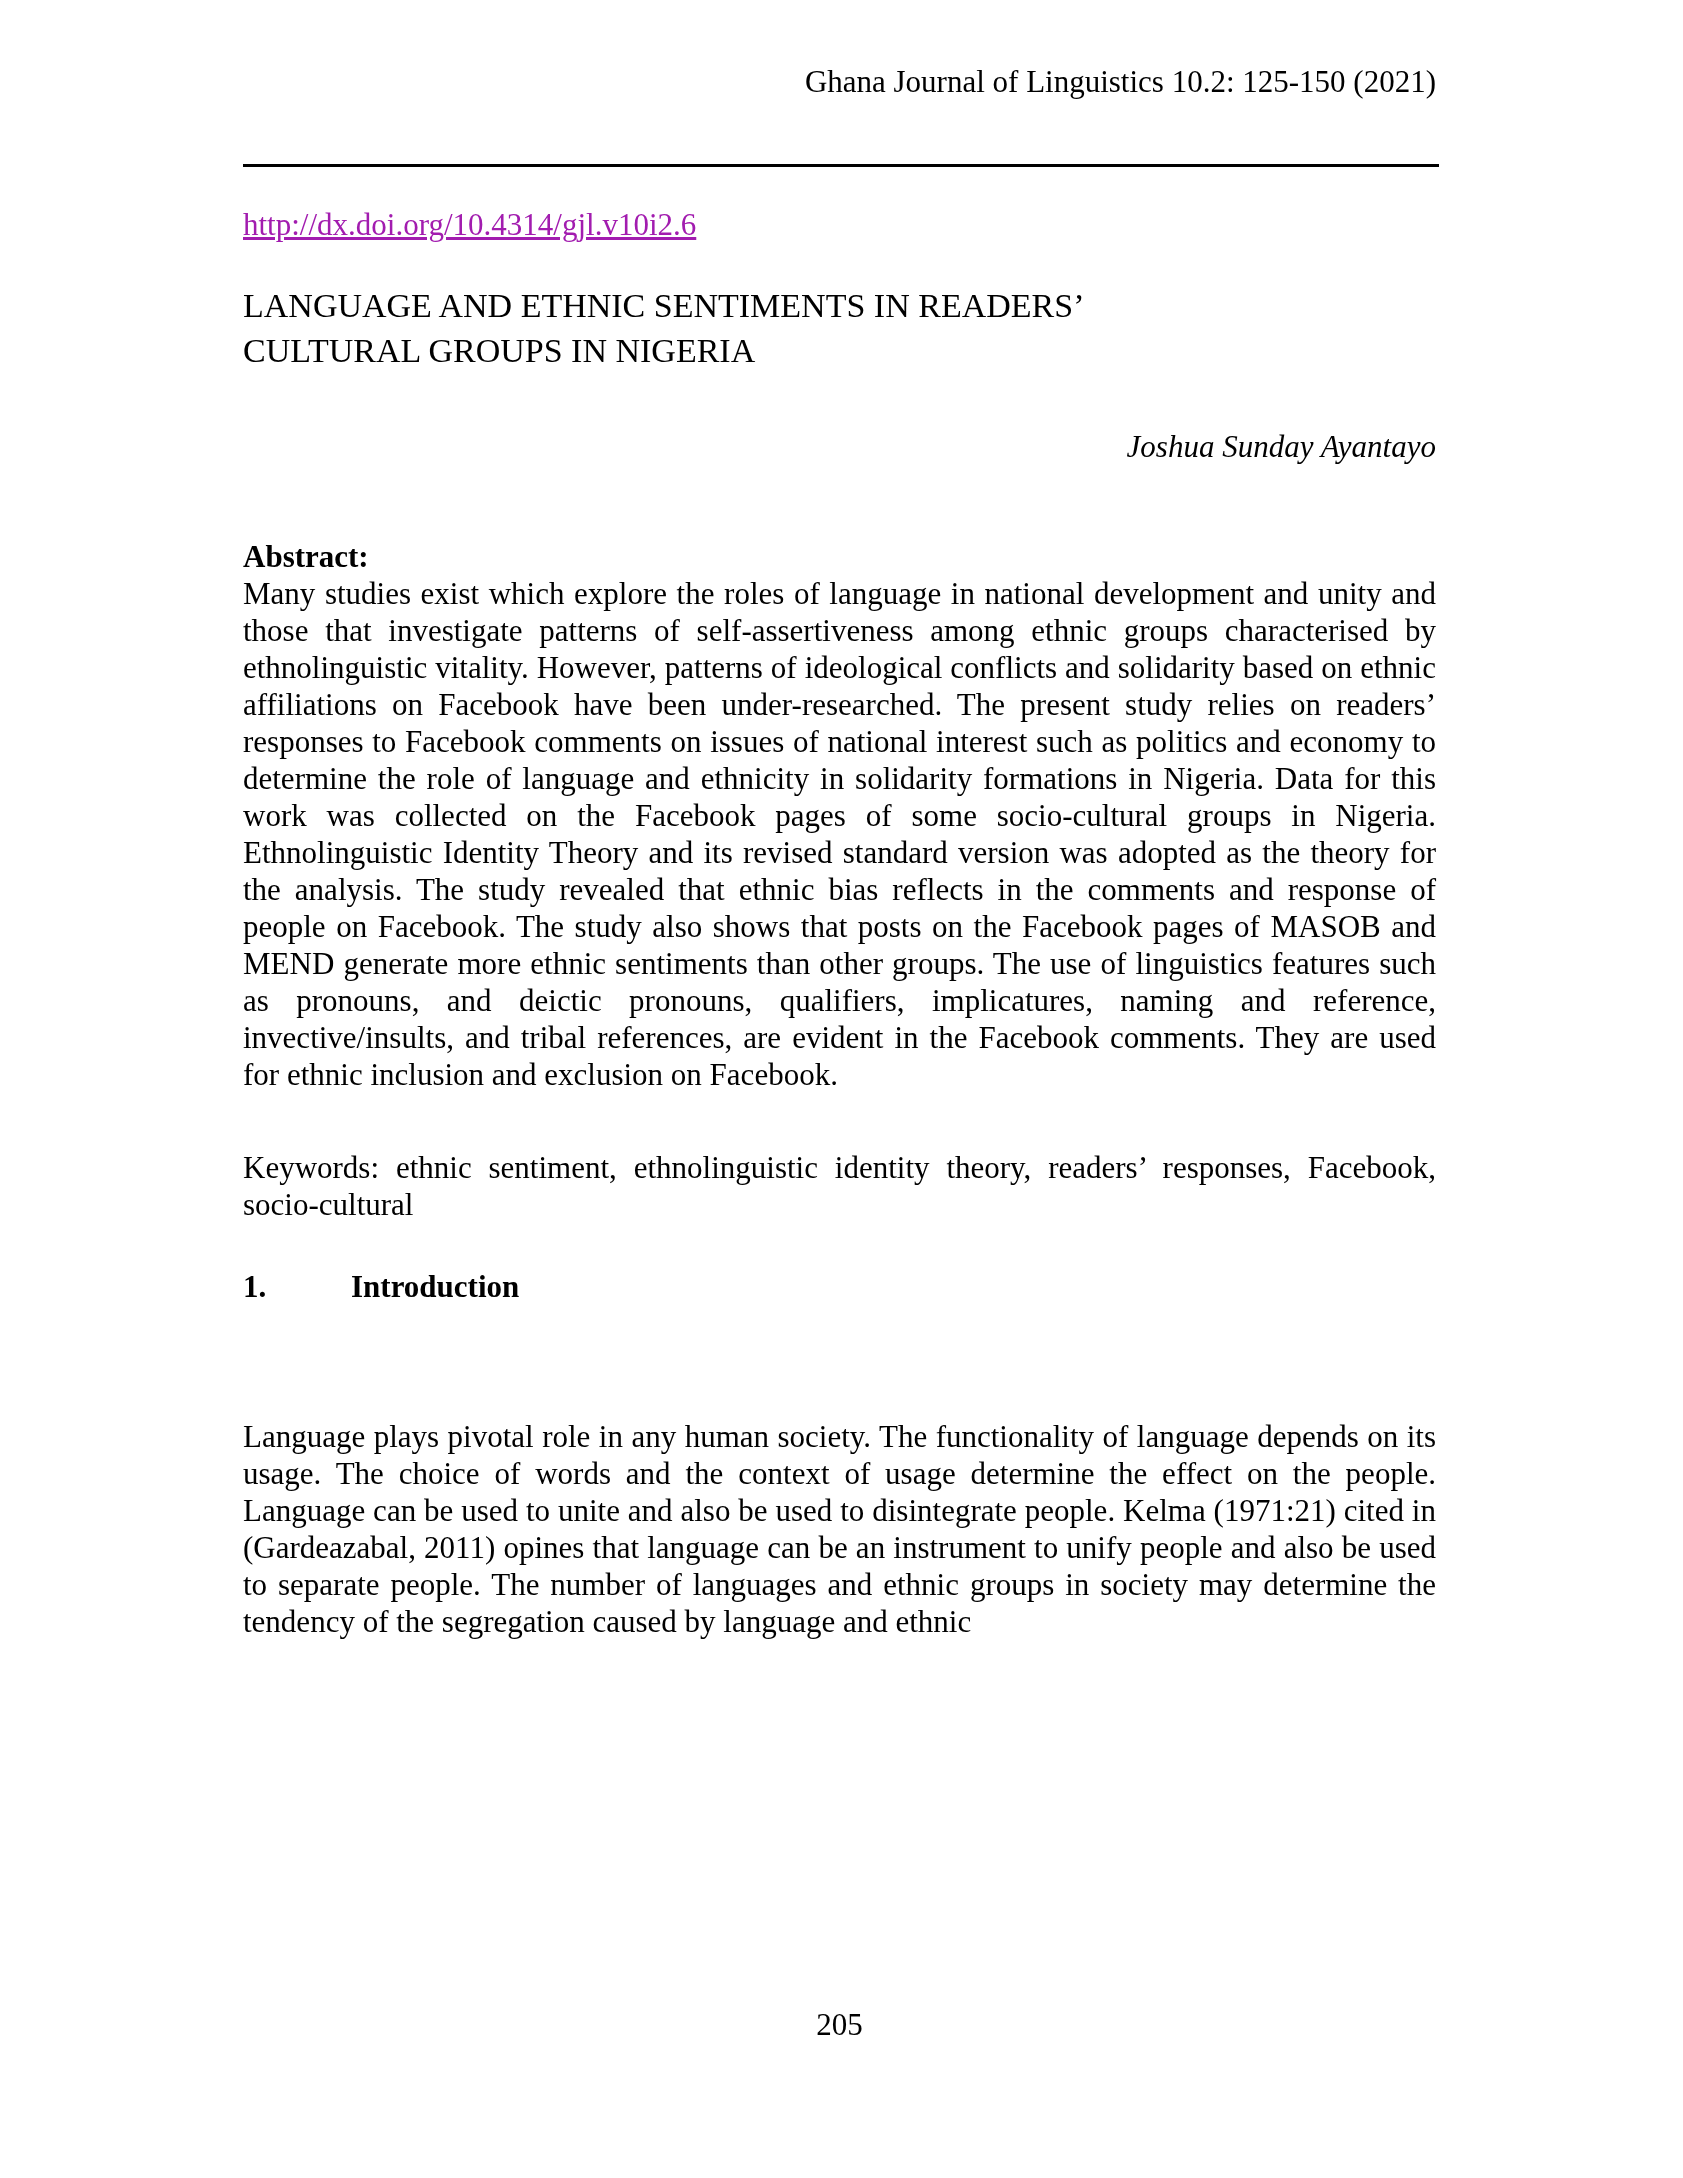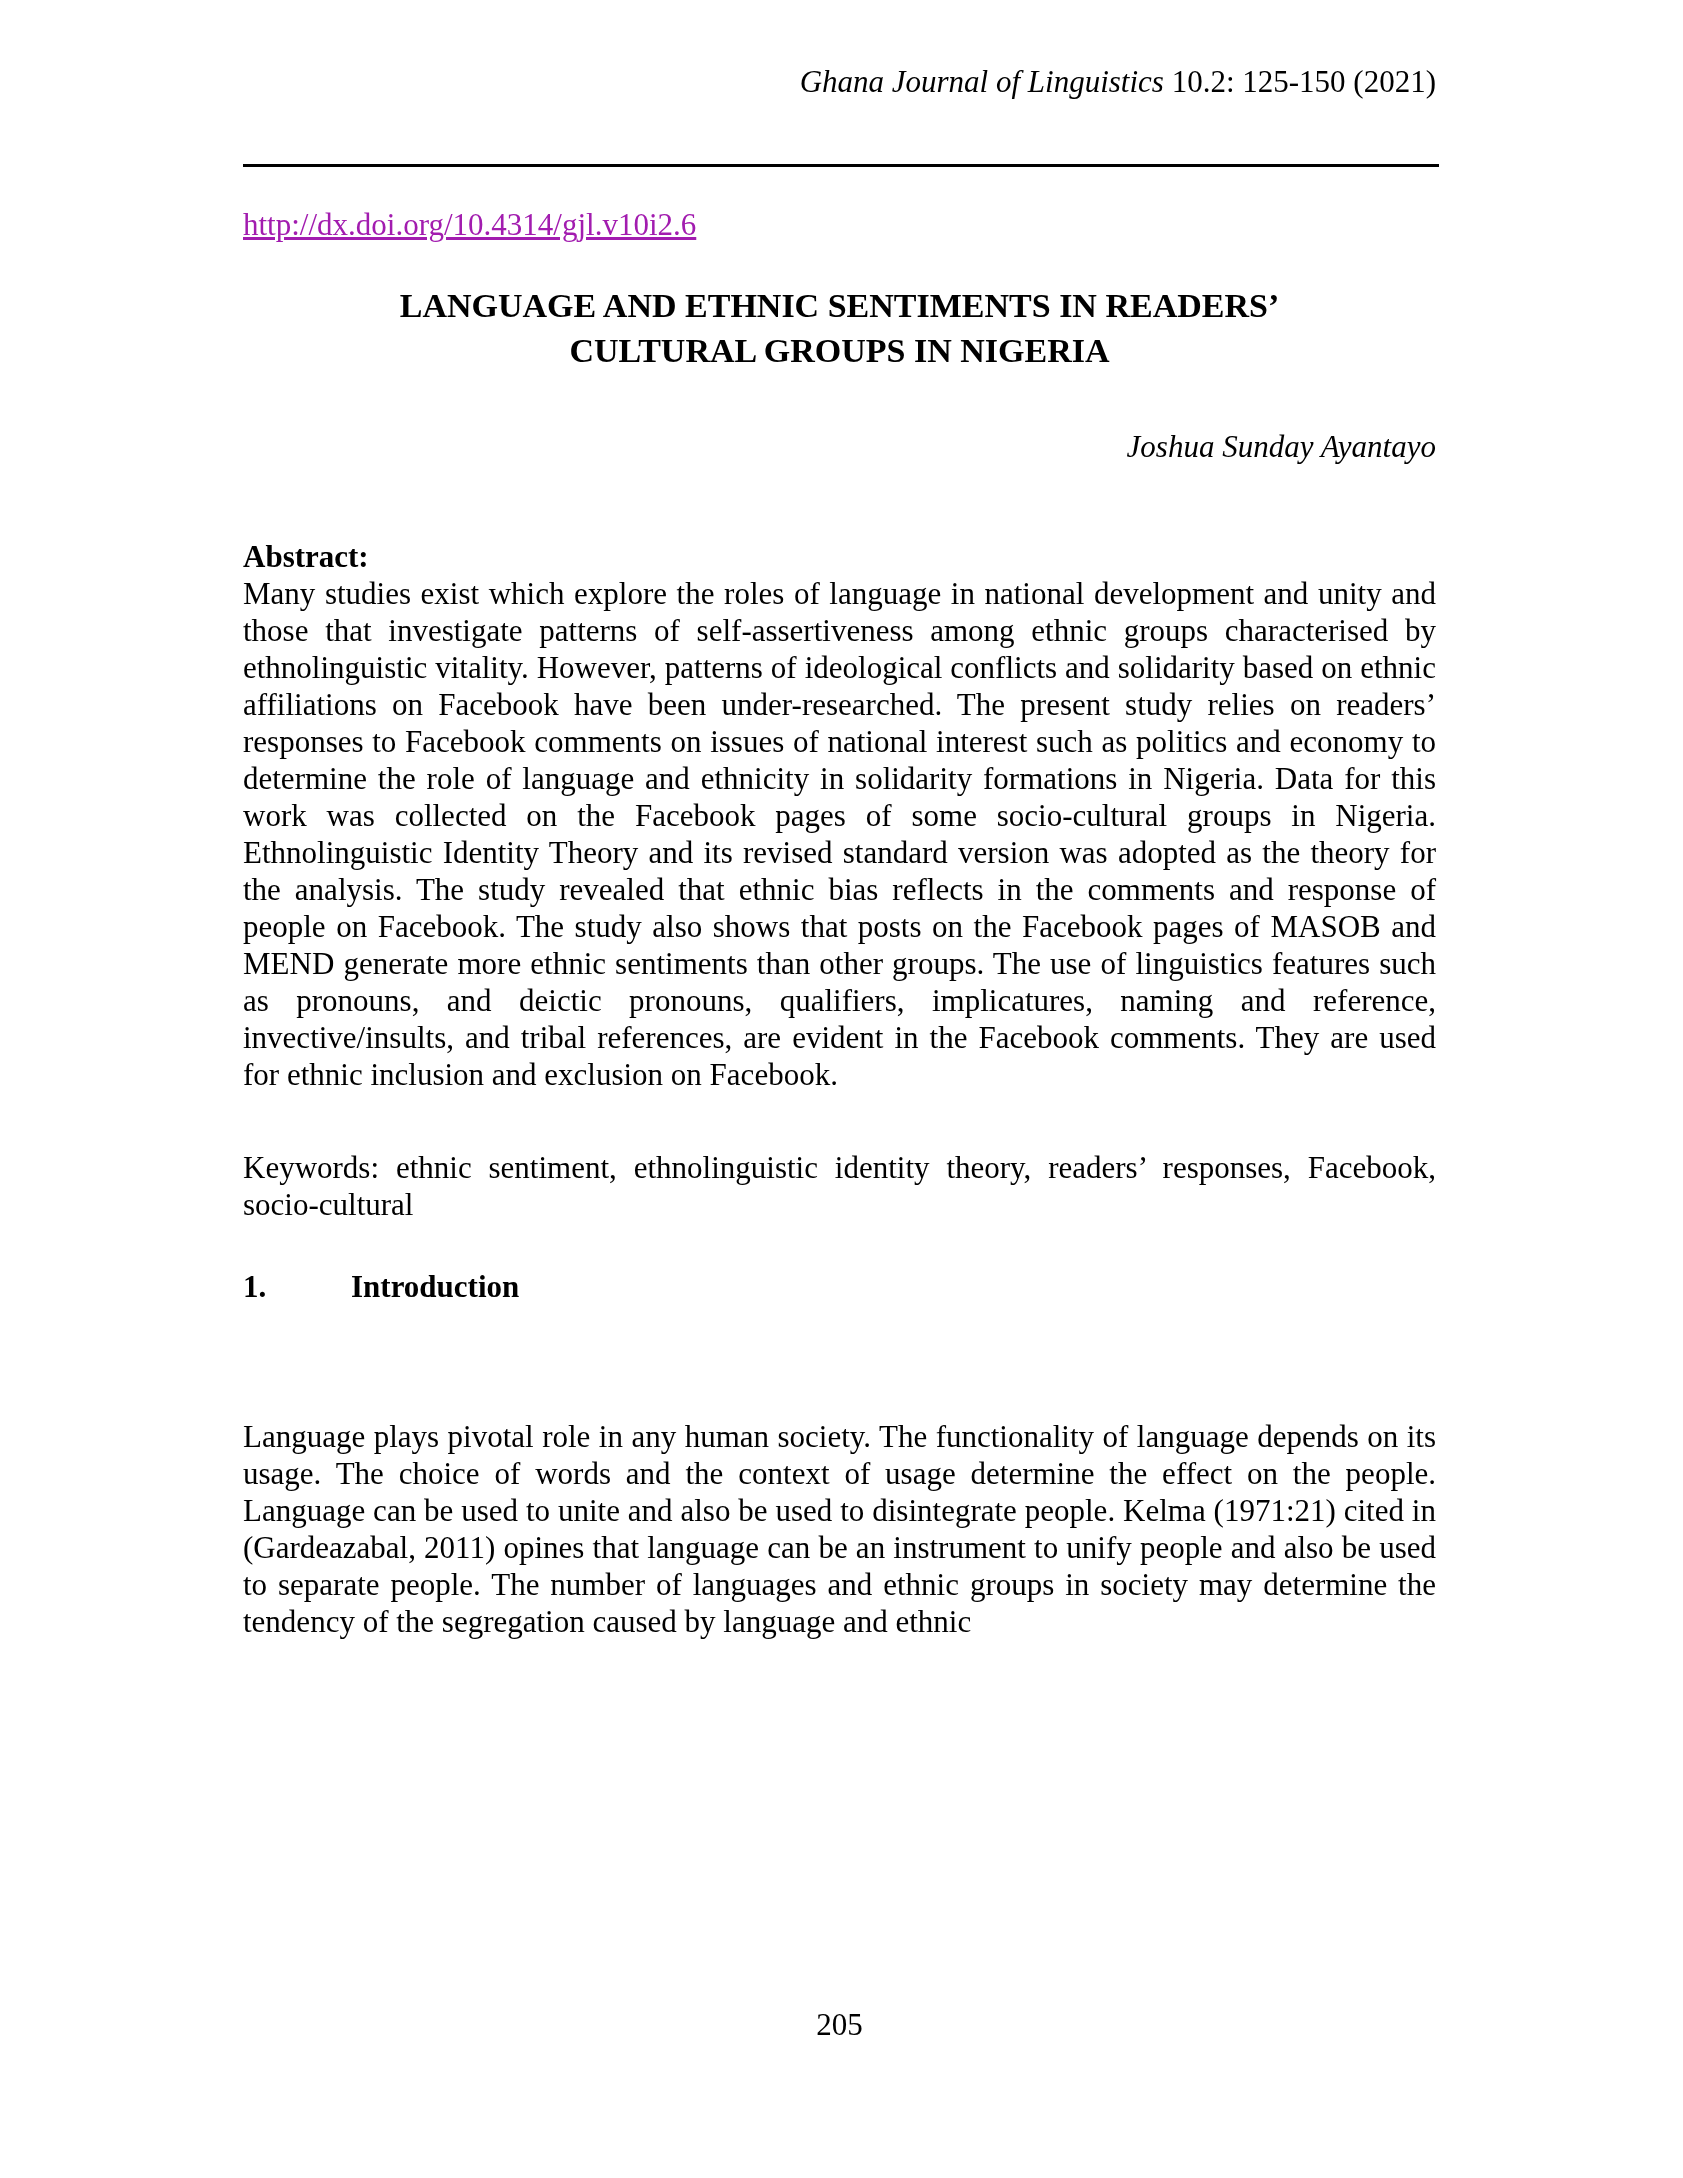--- a/index.html
+++ b/index.html
@@ -21,21 +21,21 @@
     left: 243px;
     width: 1193px;
   }
   .journal-header {
     top: 63px;
     text-align: right;
     font-size: 31px;
     line-height: 37px;
     white-space: nowrap;
   }
-  .journal-header .jname { font-style: italic; }
+  .journal-header .jname { }
   .header-rule {
     position: absolute;
     left: 243px;
     width: 1196px;
     top: 164px;
     border: 0;
     border-top: 3px solid #000000;
     margin: 0;
   }
   .doi {
@@ -43,22 +43,22 @@
     font-size: 31px;
     line-height: 37px;
   }
   .doi a {
     color: #a21caf;
     text-decoration: underline;
     cursor: pointer;
   }
   .paper-title {
     top: 283px;
-    text-align: center;
-    font-weight: bold;
+    text-align: left;
+    font-weight: normal;
     font-size: 34px;
     line-height: 45px;
   }
   .author {
     top: 428px;
     text-align: right;
     font-style: italic;
     font-size: 31px;
     line-height: 37px;
   }

